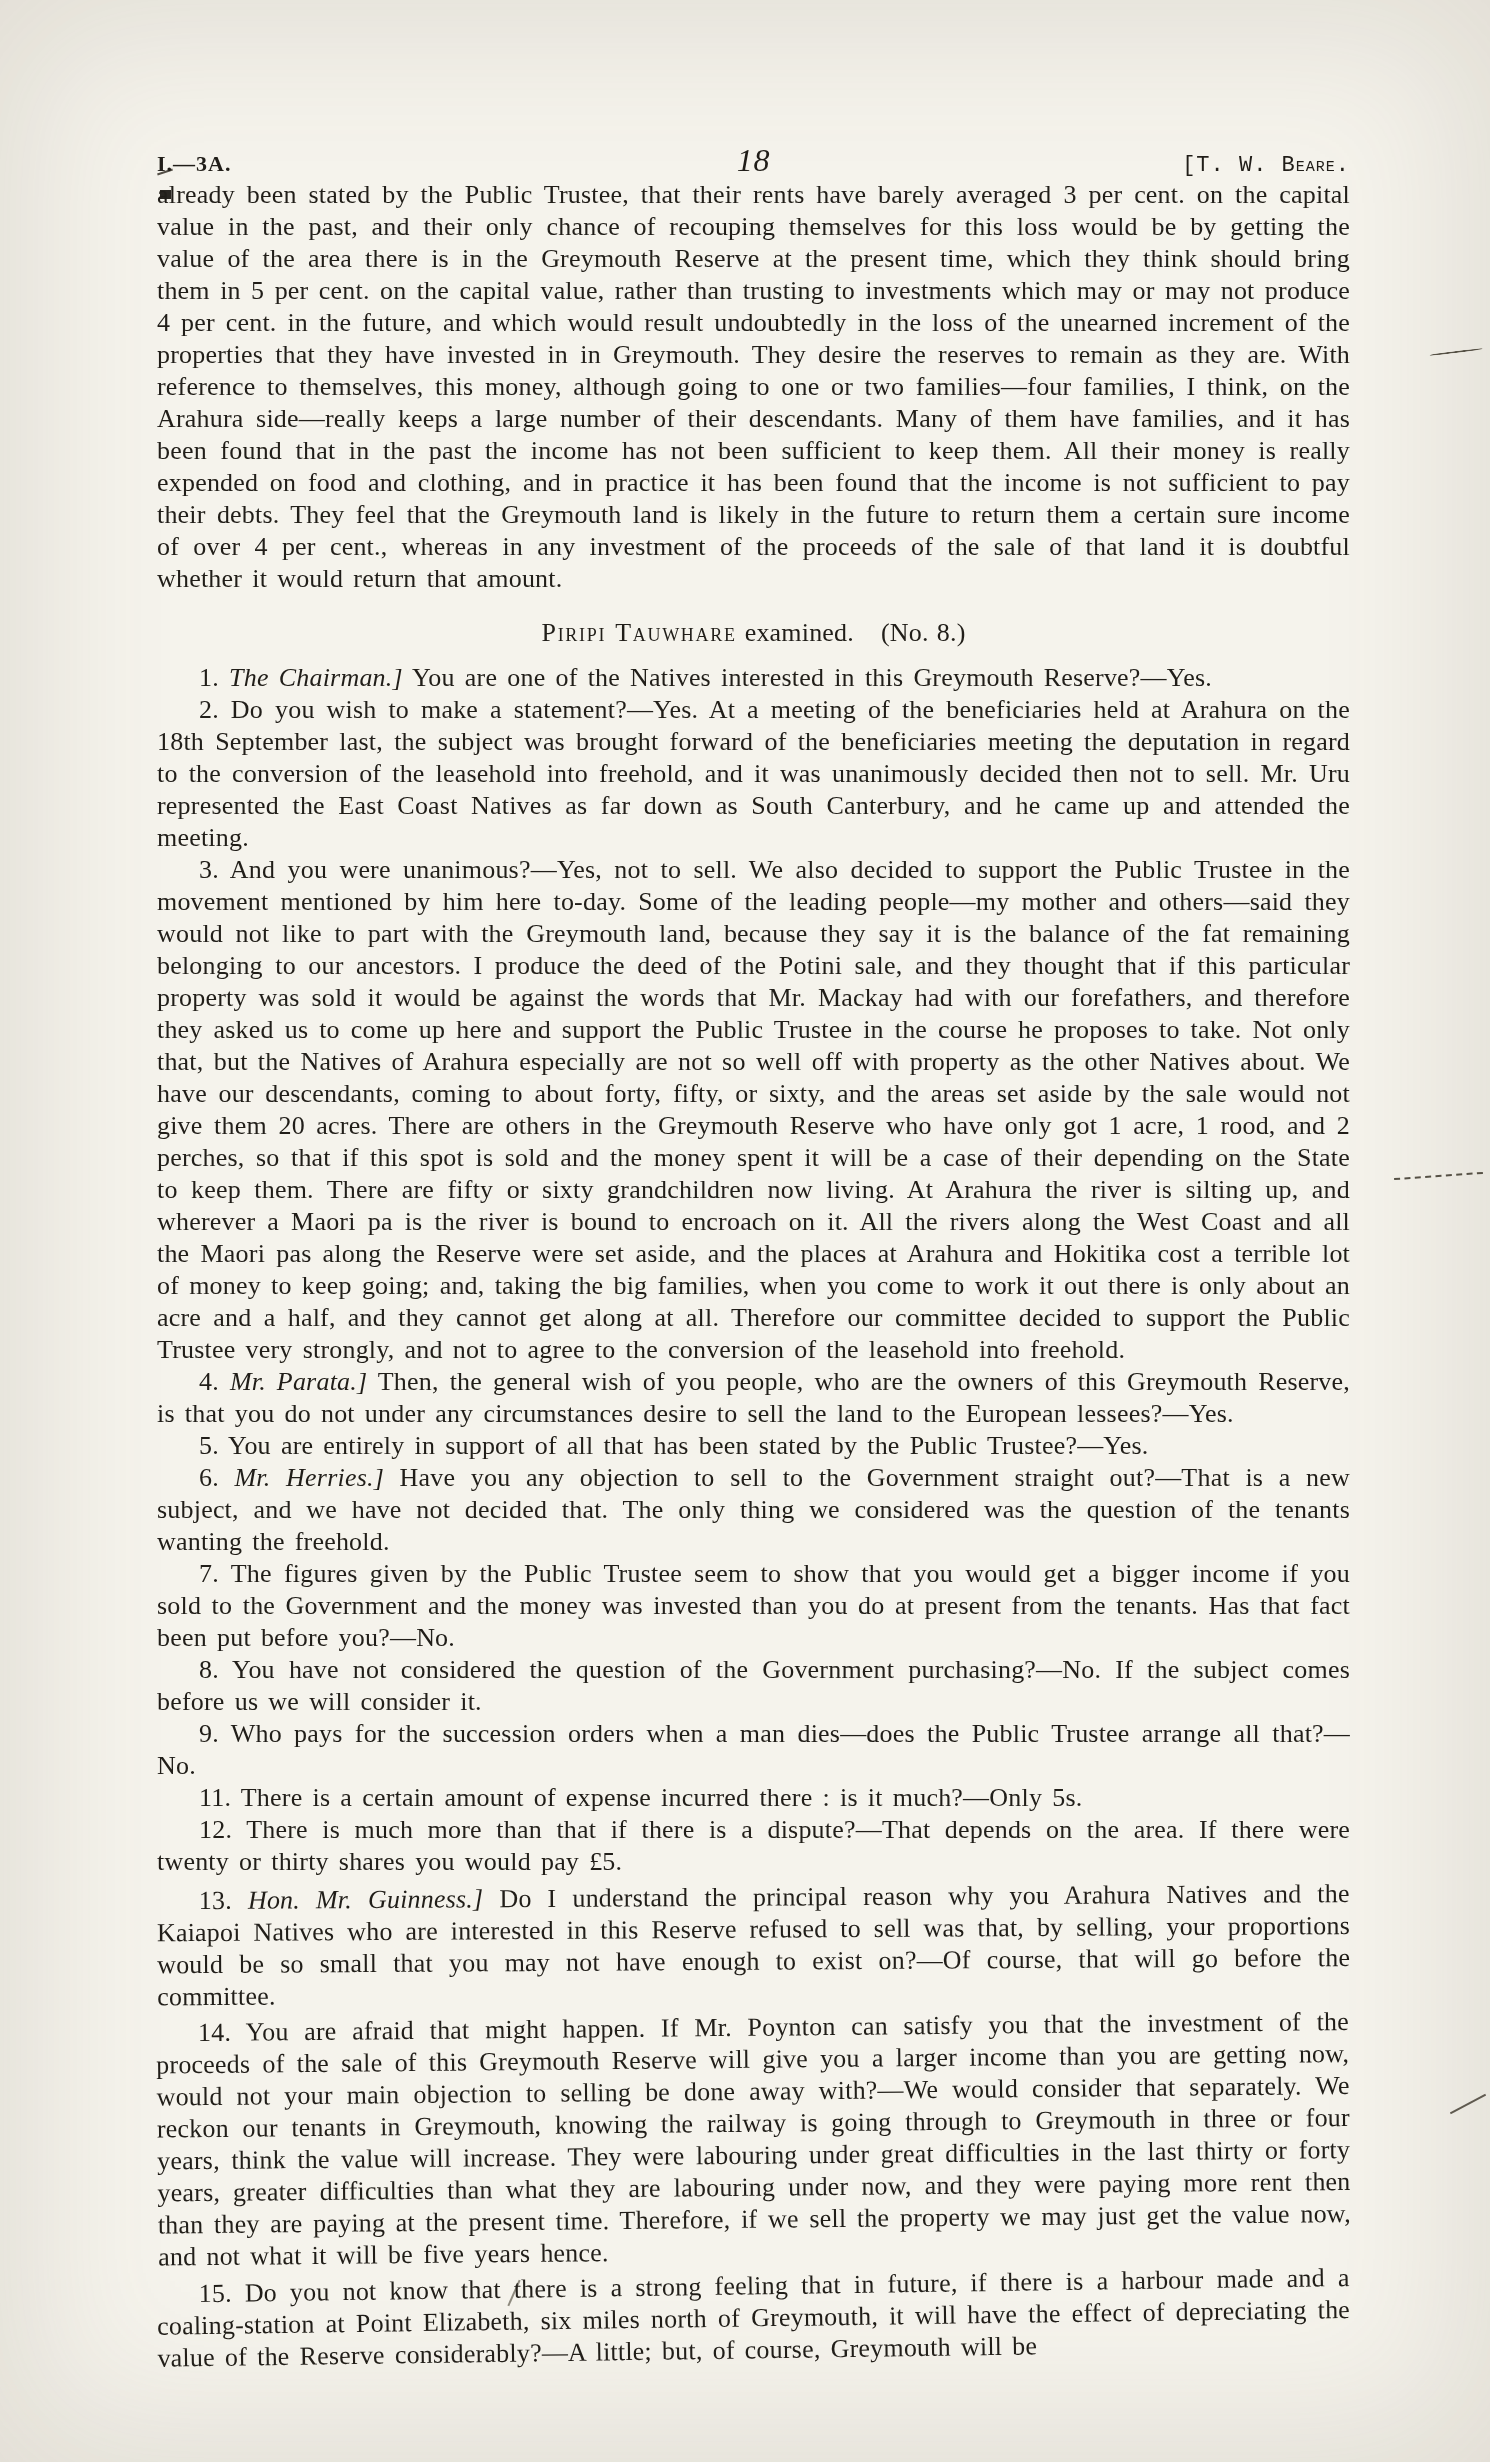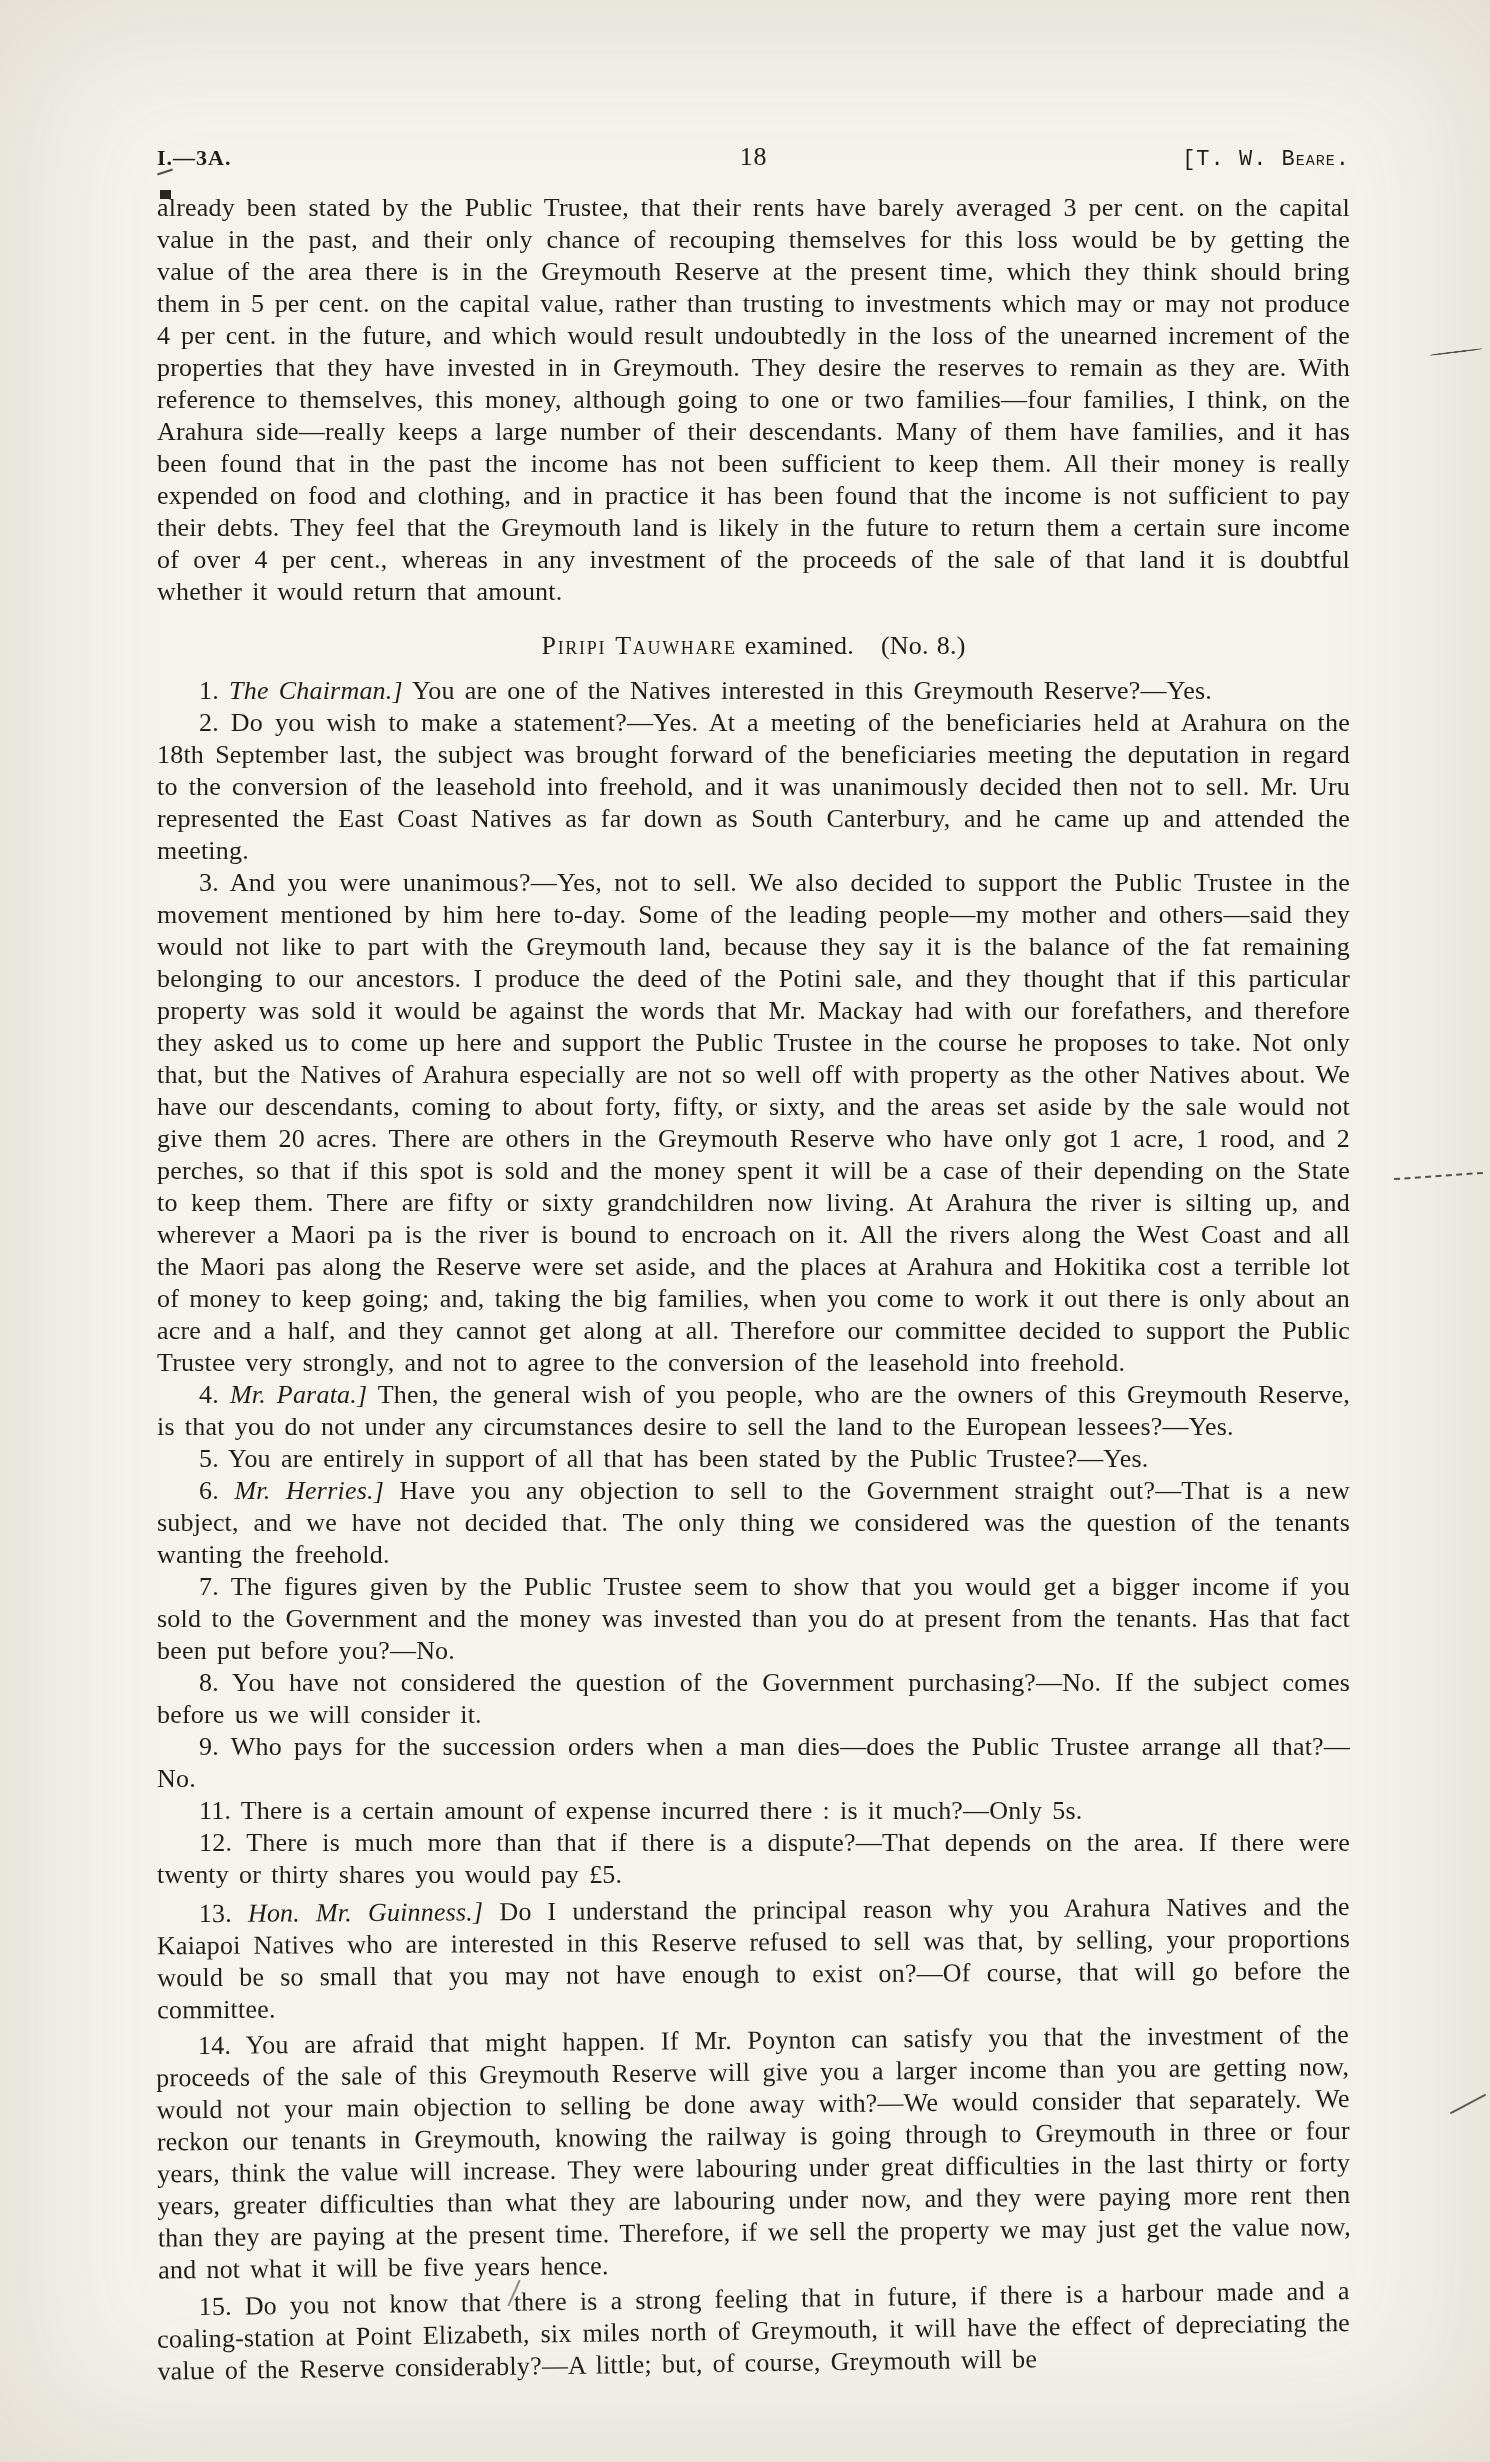--- a/index.html
+++ b/index.html
@@ -19,24 +19,23 @@
   }
   .page {
     position:absolute;
     left:157px; top:142px;
     width:1193px;
   }
   .running-head {
     display:flex;
     align-items:baseline;
     font-size:22px;
-    margin-bottom:20px;
   }
   .rh-left  { width:33%; font-weight:700; letter-spacing:1px; }
-  .rh-center{ width:34%; text-align:center; font-size:26px; letter-spacing:0.7px; }
+  .rh-center{ width:34%; text-align:center; font-size:32px; letter-spacing:0.7px;font-style:italic; }
   .rh-right { width:33%; text-align:right; font-variant:small-caps; letter-spacing:1px;font-family:Liberation Mono, monospace; }
   .body-text {
     font-size:26px;
     line-height:32px;
     text-align:justify;
     word-spacing:3.4px;
     letter-spacing:0.2px;
   }
   p.para { text-indent:0; }
   p.qa   { text-indent:42px; }

